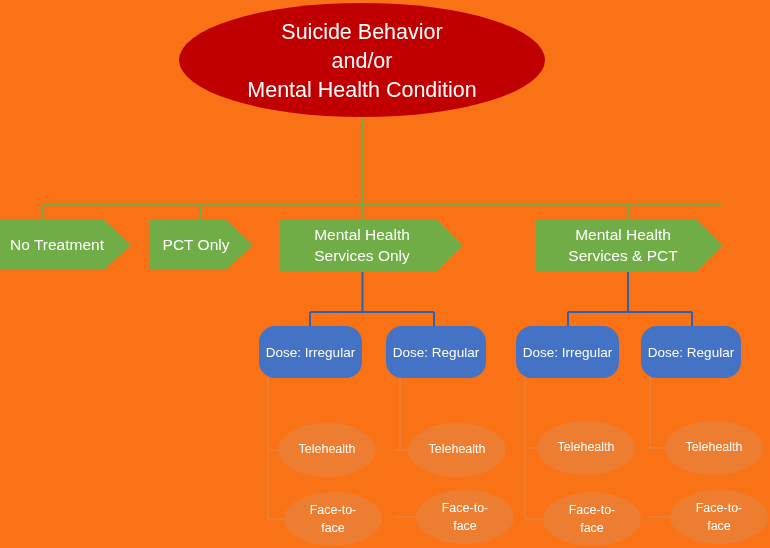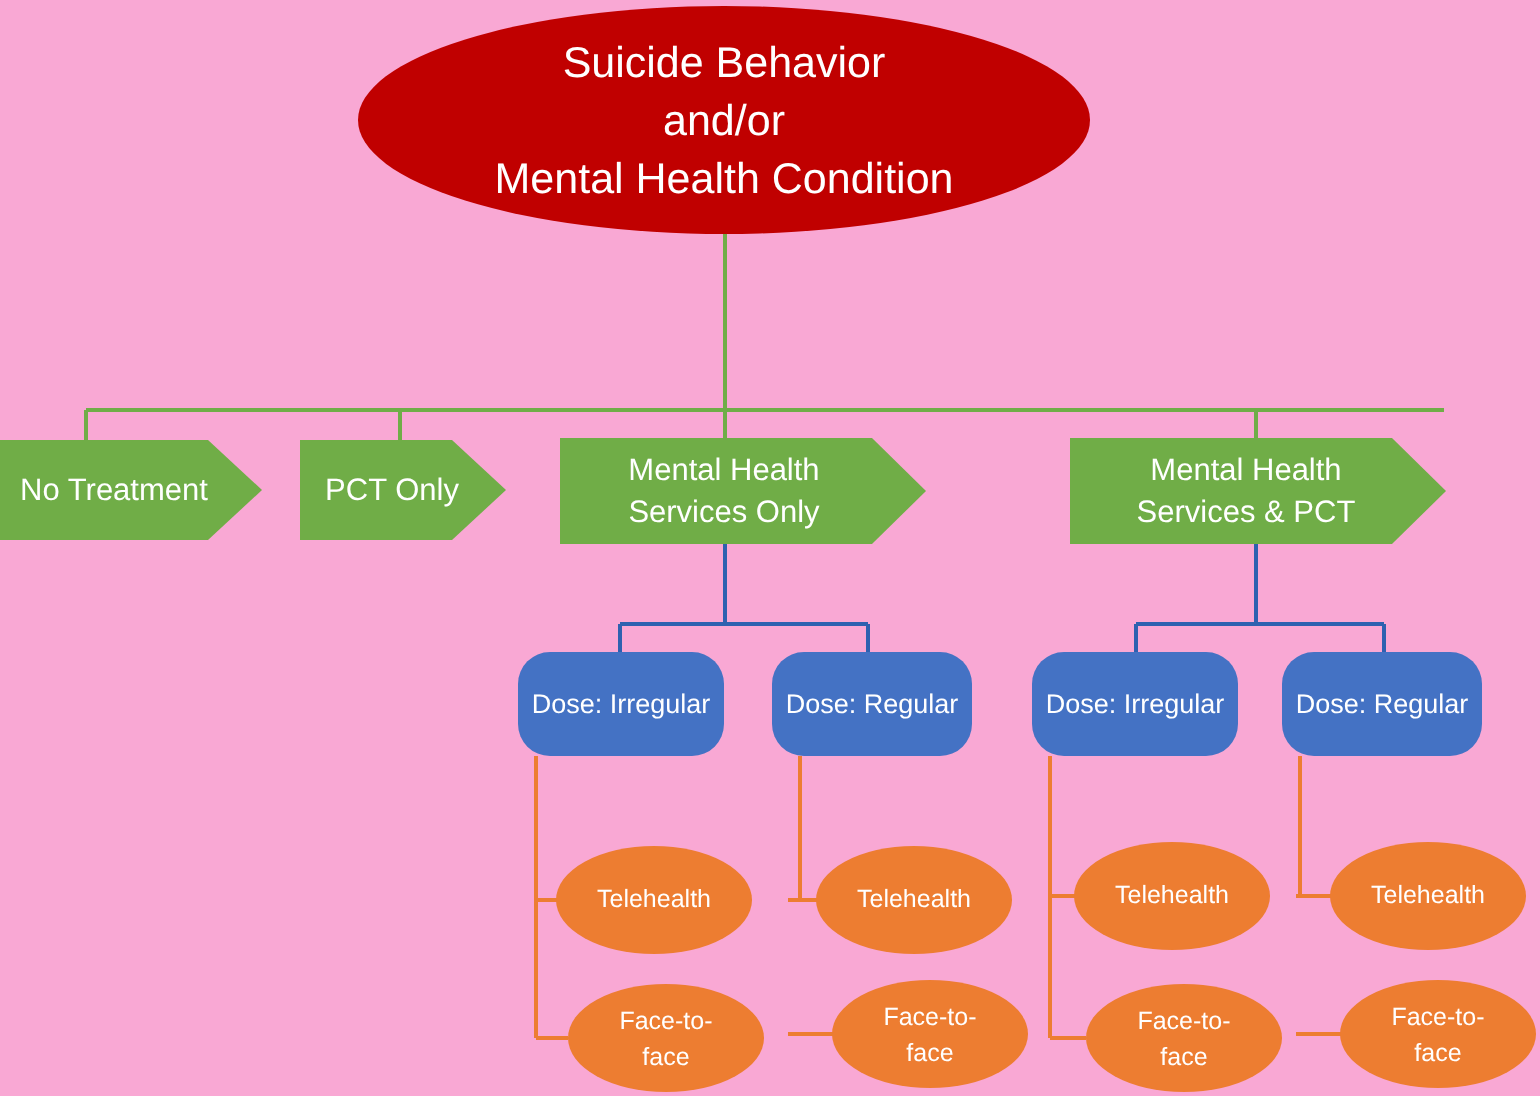--- a/index.html
+++ b/index.html
@@ -10,21 +10,21 @@
   body {
     width: 770px;
     height: 548px;
     font-family: "Liberation Sans", sans-serif;
     overflow: hidden;
   }
   #diagram-root {
     position: relative;
     width: 770px;
     height: 548px;
-    background: #f9a8d4;
+    background: #f97316;
   }
   svg#flow {
     display: block;
     width: 770px;
     height: 548px;
   }
   .node-label {
     fill: #ffffff;
     font-family: "Liberation Sans", sans-serif;
     text-anchor: middle;

